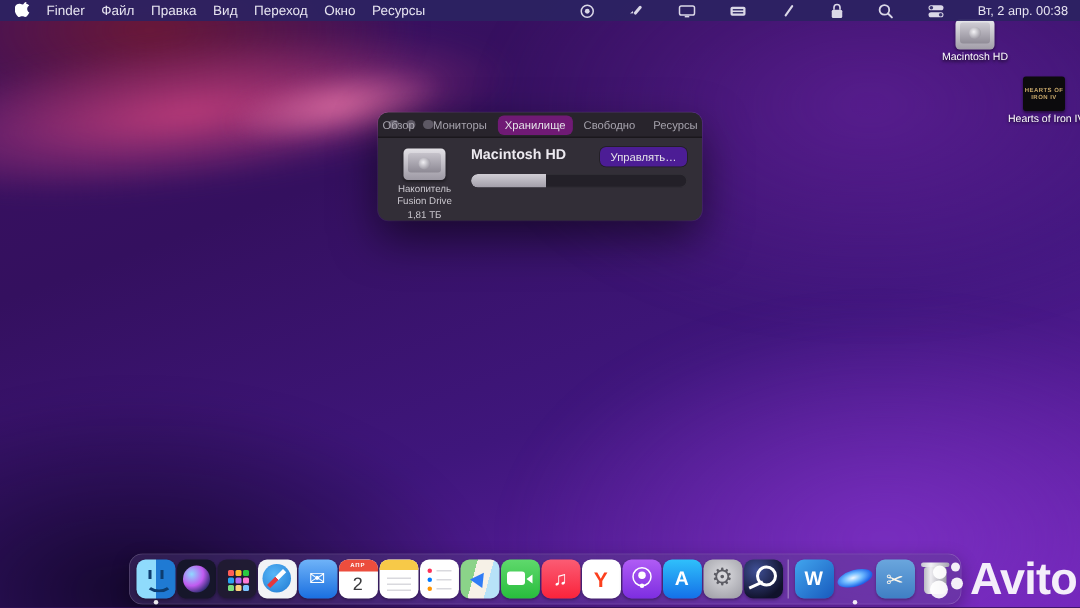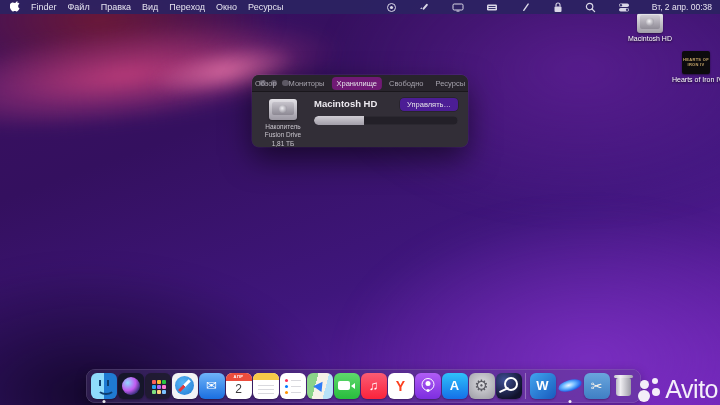--- a/index.html
+++ b/index.html
@@ -165,21 +165,21 @@
 
   
   .watermark { position:absolute; right:2px; bottom:3px; z-index:70; display:flex; align-items:center;
     color:rgba(255,255,255,.92); }
   .av-dots { position:relative; width:22px; height:24px; margin-right:3px; }
   .av-dots i { position:absolute; border-radius:50%; background:rgba(255,255,255,.92); }
   .av-d1 { width:9px; height:9px; left:0; top:2px; }
   .av-d2 { width:6px; height:6px; left:12px; top:0; }
   .av-d3 { width:12px; height:12px; left:-2px; top:12px; }
   .av-d4 { width:8px; height:8px; left:12px; top:10px; }
-  .av-text { font-size:25px; font-weight:normal; letter-spacing:-.5px; line-height:1; }
+  .av-text { font-size:30px; font-weight:bold; letter-spacing:-.5px; line-height:1; }
 </style>
 </head>
 <body>
 
 <div class="desktop">
   <div class="wp wp-maroon"></div>
   <div class="wp wp-pink"></div>
   <div class="wp wp-pink2"></div>
   <div class="wp wp-rtop"></div>
   <div class="wp wp-glow"></div>

